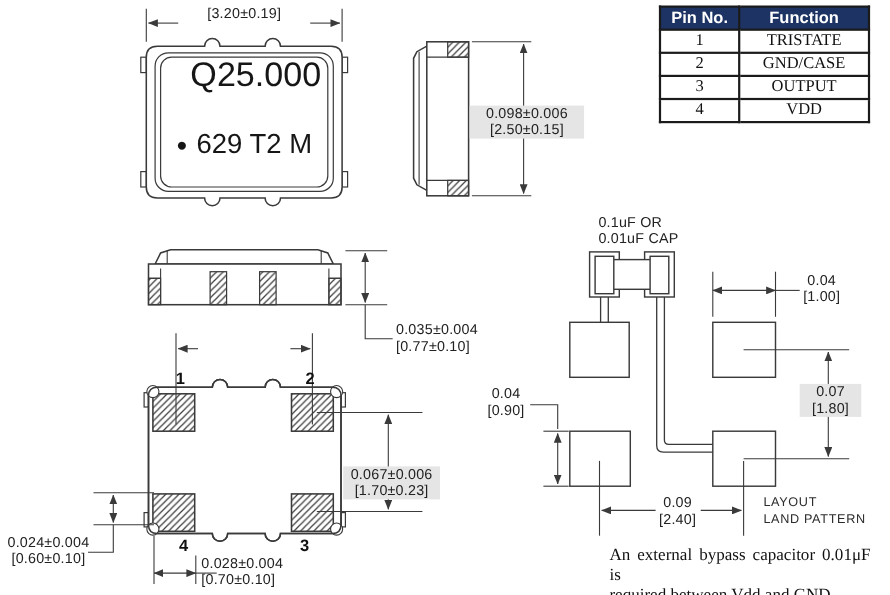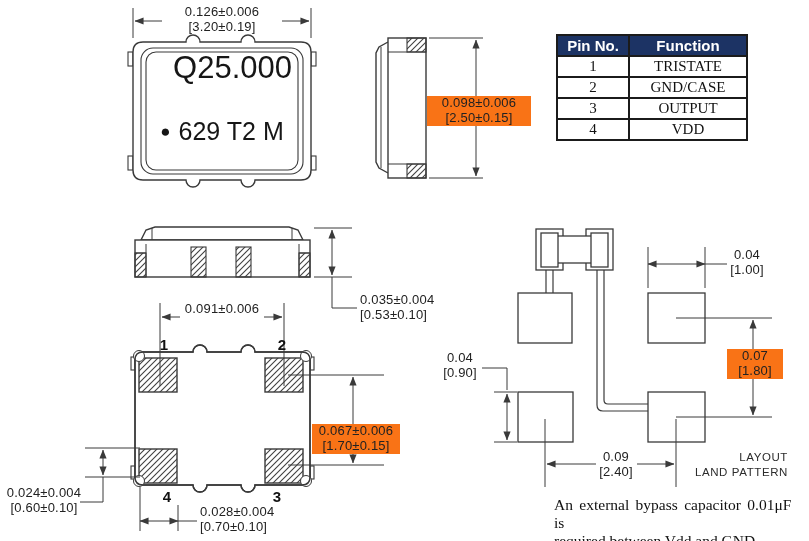--- a/index.html
+++ b/index.html
@@ -3,29 +3,29 @@
 <meta charset="utf-8">
 <style>
   html,body { margin:0; padding:0; background:#fff; }
   .canvas { position:relative; width:809px; height:541px; background:#ffffff; overflow:hidden;
             font-family:"Liberation Sans",sans-serif; }
   .canvas svg { position:absolute; left:0; top:0; }
   .lbl { position:absolute; color:#222; }
   .dim { font-size:13px; line-height:1.15; text-align:center; letter-spacing:0.2px; white-space:nowrap; }
   .dim div { white-space:nowrap; }
   .left { text-align:left; }
-  .bg { background:#f97316; padding:0 2px; }
+  .bg { background:#e5e5e5; padding:0 2px; }
   .pinnum { font-size:15px; font-weight:bold; width:16px; text-align:center; color:#111; }
   .marking1 { font-size:31px; color:#161616; text-align:center; letter-spacing:0px; }
   .marking2 { font-size:25px; color:#161616; display:flex; align-items:center; justify-content:center; gap:8px; }
   .marking2 .dot { font-size:17px; line-height:1; }
-  .caption { font-size:11.5px; letter-spacing:0.6px; text-align:right; line-height:1.3; color:#2c2c2c; }
+  .caption { font-size:11.5px; letter-spacing:0.6px; text-align:left; line-height:1.3; color:#2c2c2c; }
   .note { font-family:"Liberation Serif",serif; font-size:15.5px; color:#111; line-height:1.15; }
   .note .j { word-spacing:2.5px; }
-  table.pin-table { position:absolute; left:556px; top:5px; border-collapse:collapse;margin-top:29px; }
+  table.pin-table { position:absolute; left:599px; top:5px; border-collapse:collapse; }
   table.pin-table th { background:#1c3364; color:#ffffff; font-family:"Liberation Sans",sans-serif;
                        font-weight:bold; font-size:15px; padding:1px 6px; border:2px solid #1b1b1b; }
   table.pin-table td { font-family:"Liberation Serif",serif; font-size:15px; text-align:center;
                        border:2px solid #1b1b1b; padding:1px 6px; color:#111; }
   table.pin-table th.c1, table.pin-table td.c1 { width:58px; }
   table.pin-table th.c2, table.pin-table td.c2 { width:104px; }
 </style>
 </head>
 <body>
 
@@ -195,58 +195,60 @@
   </g>
 </svg>
 
 <div class="lbl marking1" style="left:152px; top:50px; width:140px;text-align:right;">Q25.000</div>
 <div class="lbl marking2" style="left:148px; top:117px; width:148px;">
   <span class="dot">●</span>
   <span>629 T2 M</span>
 </div>
 
 <div class="lbl dim" style="left:162px; top:5px; width:120px;">
-  <div>0.126±0.006</div>
   <div>[3.20±0.19]</div>
 </div>
 
 <div class="lbl dim bg" style="left:427px; top:96px; width:100px;">
   <div>0.098±0.006</div>
   <div>[2.50±0.15]</div>
 </div>
 
 <div class="lbl dim left" style="left:360px; top:293px;">
   <div>0.035±0.004</div>
-  <div>[0.53±0.10]</div>
+  <div>[0.77±0.10]</div>
 </div>
 
 <div class="lbl dim" style="left:162px; top:302px; width:120px;">
-  <div>0.091±0.006</div>
 </div>
 
 <div class="lbl dim bg" style="left:312px; top:424px; width:84px;">
   <div>0.067±0.006</div>
-  <div>[1.70±0.15]</div>
+  <div>[1.70±0.23]</div>
 </div>
 
 <div class="lbl dim" style="left:6px; top:486px; width:76px;">
   <div>0.024±0.004</div>
   <div>[0.60±0.10]</div>
 </div>
 
-<div class="lbl dim left" style="left:200px; top:505px;">
+<div class="lbl dim left" style="left:183px; top:505px;">
   <div>0.028±0.004</div>
   <div>[0.70±0.10]</div>
 </div>
 
 <div class="lbl pinnum" style="left:156px; top:336px;">1</div>
 <div class="lbl pinnum" style="left:274px; top:336px;">2</div>
 <div class="lbl pinnum" style="left:159px; top:488px;">4</div>
 <div class="lbl pinnum" style="left:269px; top:488px;">3</div>
 
+<div class="lbl dim left" style="left:544px; top:195px;">
+  <div>0.1uF OR</div>
+  <div>0.01uF CAP</div>
+</div>
 
 <div class="lbl dim" style="left:722px; top:248px; width:50px;">
   <div>0.04</div>
   <div>[1.00]</div>
 </div>
 
 <div class="lbl dim bg" style="left:727px; top:349px; width:52px;">
   <div>0.07</div>
   <div>[1.80]</div>
 </div>

